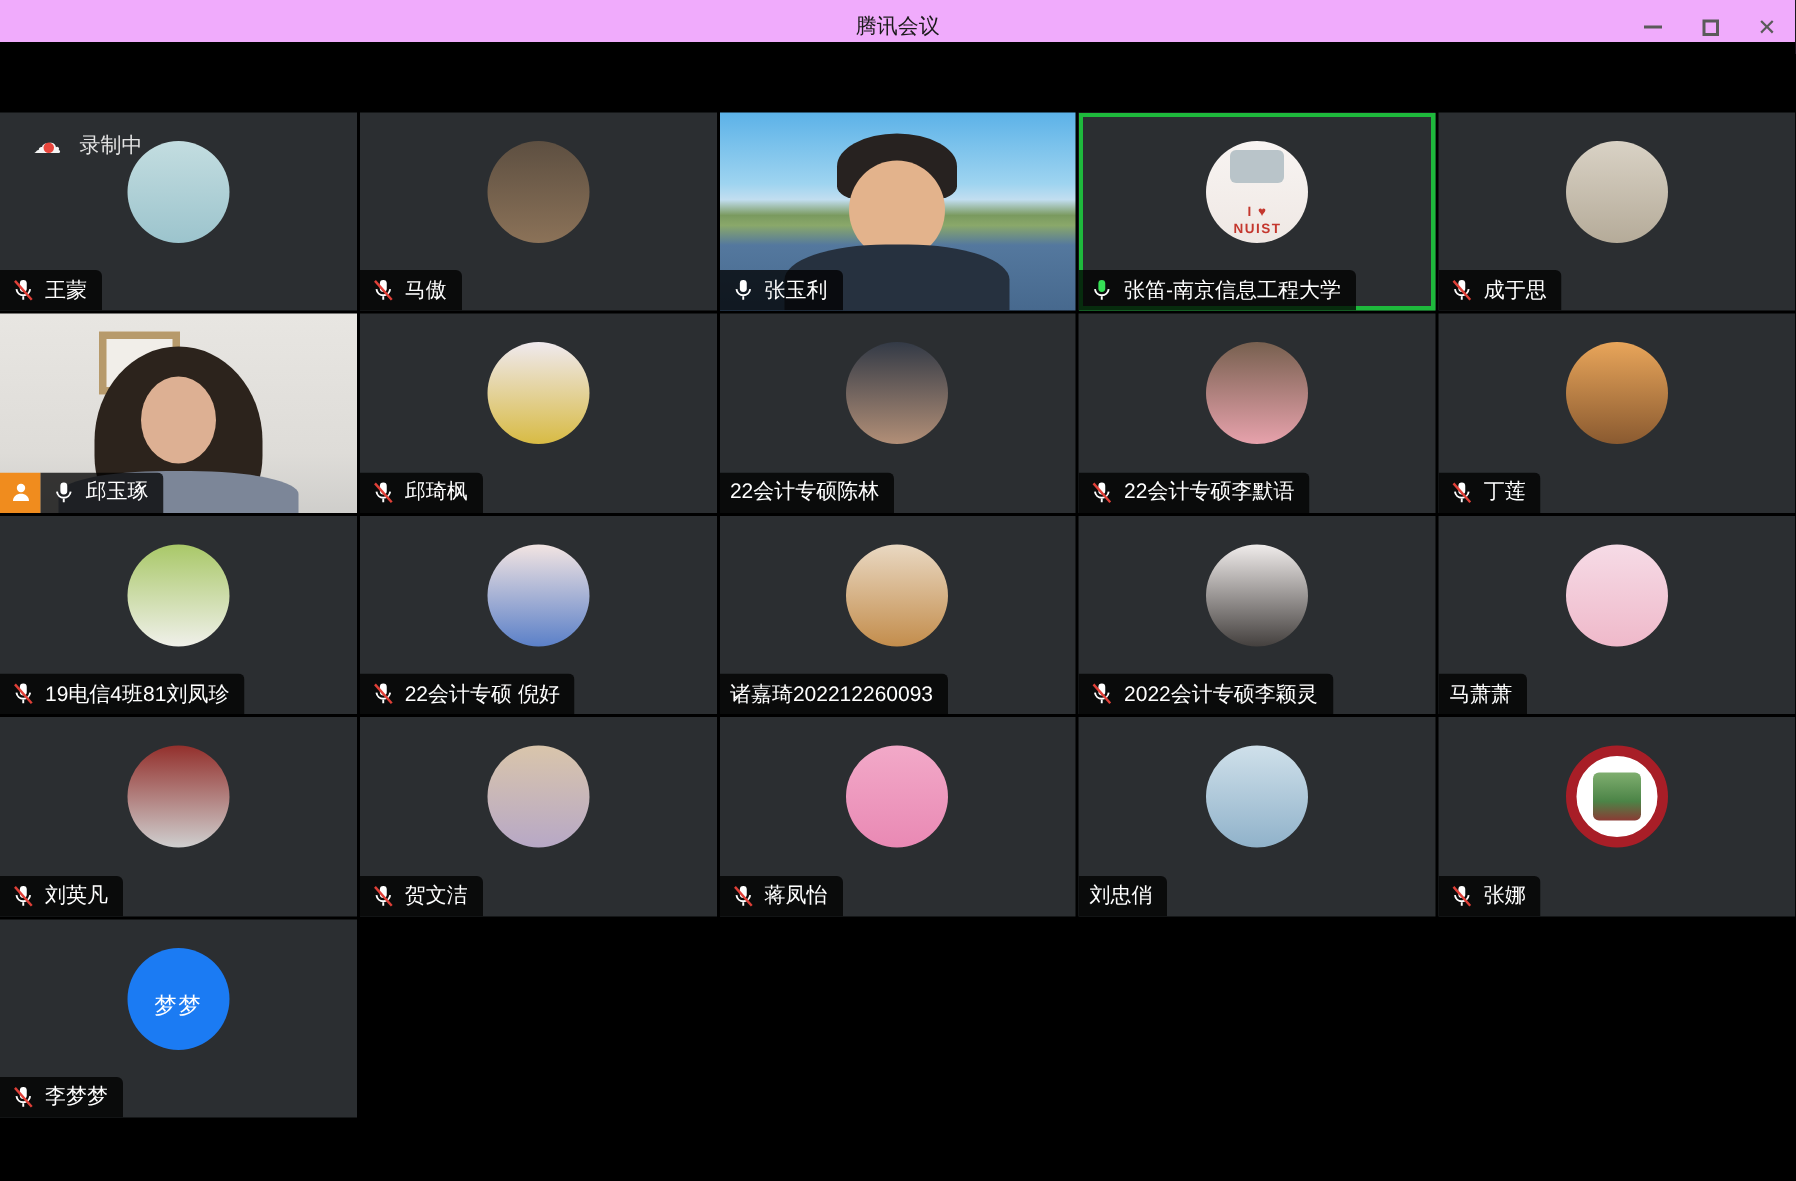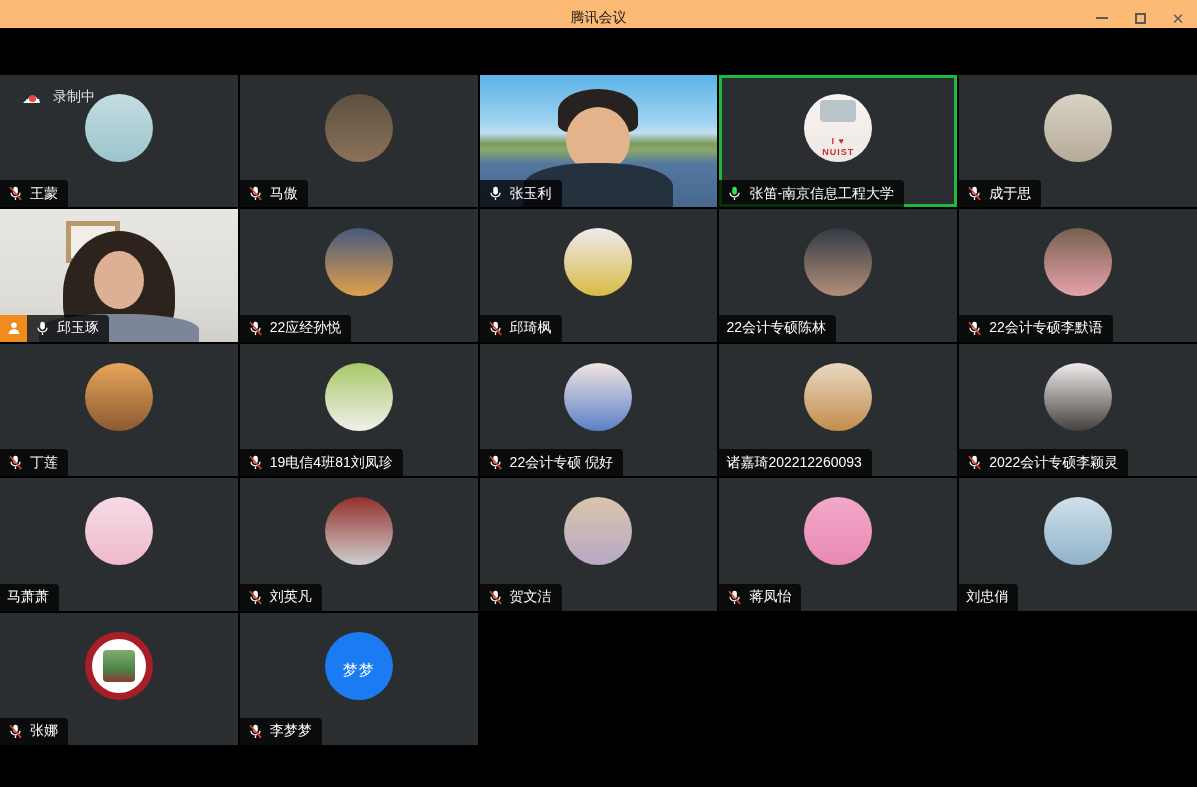--- a/index.html
+++ b/index.html
@@ -4,21 +4,21 @@
 <style>
   html,body{margin:0;padding:0;background:#000;}
   *{box-sizing:border-box;}
   .window{
     width:1197px;height:787px;position:relative;overflow:hidden;
     font-family:"Liberation Sans","DejaVu Sans",sans-serif;
     background:#000;
   }
   
   .titlebar{
-    position:absolute;top:0;left:0;width:100%;height:36px;background:#fdba74;
+    position:absolute;top:0;left:0;width:100%;height:36px;background:#f0abfc;
     display:flex;align-items:center;justify-content:flex-end;
   }
   .titlebar .title{
     position:absolute;left:0;right:0;text-align:center;
     font-size:14px;color:#1a1a1a;pointer-events:none;
   }
   .win-controls{display:flex;align-items:center;height:100%;}
   .win-btn{
     width:38px;height:100%;display:flex;align-items:center;justify-content:center;
     cursor:default;
@@ -243,36 +243,20 @@
           <rect class="cap" x="8.8" y="2.4" width="6.5" height="11.2" rx="3.2" fill="#ffffff"></rect>
           <path d="M5.6 11a6.5 6.5 0 0 0 12.9 0" fill="none" stroke="#ffffff" stroke-width="1.8"></path>
           <line x1="12" y1="17.6" x2="12" y2="21" stroke="#ffffff" stroke-width="1.8"></line>
           <line class="slash" x1="4.2" y1="3.2" x2="20" y2="21" stroke="#e04038" stroke-width="2.3"></line>
         </svg>
         <span class="pname">邱玉琢</span>
       </div>
     </div>
   </div>
 
-  <div class="tile">
-
-    <div class="avatar kind-circle" style="background: linear-gradient(rgb(71, 89, 125) 0%, rgb(223, 160, 76) 100%);"></div>
-    <div class="label">
-
-      <div class="label-inner">
-        <svg class="mic muted" width="17" height="17" viewBox="0 0 24 24">
-          <rect class="cap" x="8.8" y="2.4" width="6.5" height="11.2" rx="3.2" fill="#ffffff"></rect>
-          <path d="M5.6 11a6.5 6.5 0 0 0 12.9 0" fill="none" stroke="#ffffff" stroke-width="1.8"></path>
-          <line x1="12" y1="17.6" x2="12" y2="21" stroke="#ffffff" stroke-width="1.8"></line>
-          <line class="slash" x1="4.2" y1="3.2" x2="20" y2="21" stroke="#e04038" stroke-width="2.3"></line>
-        </svg>
-        <span class="pname">22应经孙悦</span>
-      </div>
-    </div>
-  </div>
 
   <div class="tile">
 
     <div class="avatar kind-circle" style="background: linear-gradient(rgb(239, 233, 238) 0%, rgb(216, 187, 68) 100%);"></div>
     <div class="label">
 
       <div class="label-inner">
         <svg class="mic muted" width="17" height="17" viewBox="0 0 24 24">
           <rect class="cap" x="8.8" y="2.4" width="6.5" height="11.2" rx="3.2" fill="#ffffff"></rect>
           <path d="M5.6 11a6.5 6.5 0 0 0 12.9 0" fill="none" stroke="#ffffff" stroke-width="1.8"></path>

